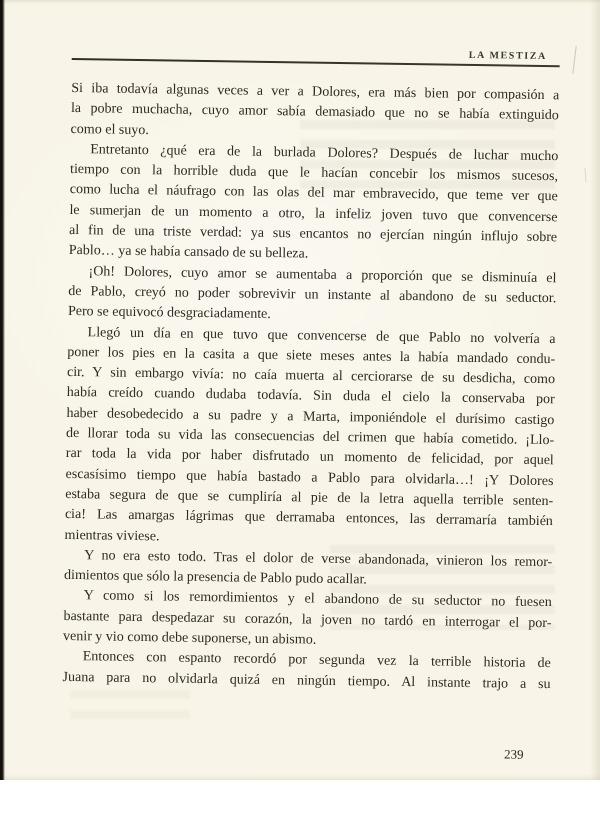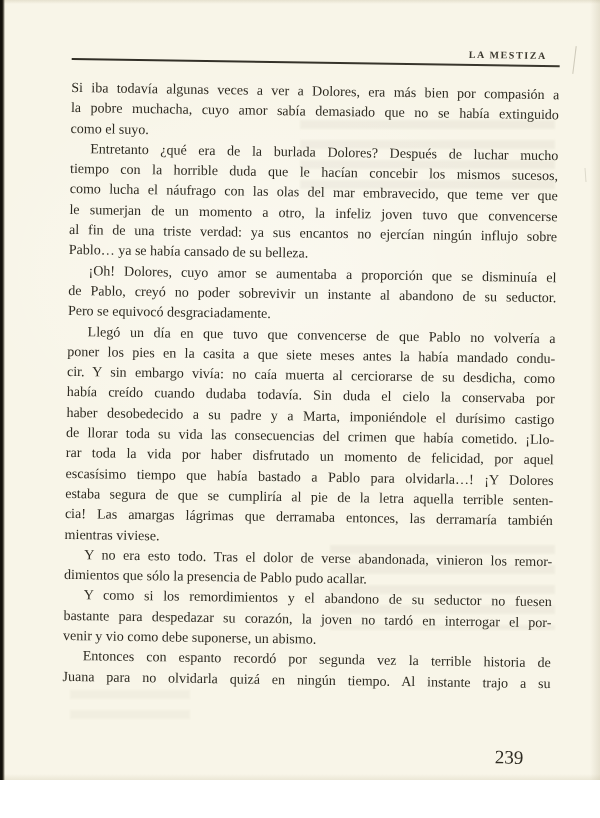--- a/index.html
+++ b/index.html
@@ -89,21 +89,21 @@
   .para { margin: 0; }
   .line { white-space: normal; }
   .line.just {
     text-align: justify;
     text-align-last: justify;
   }
   .line.indent { text-indent: 20px; }
   .page-number {
     position: absolute;
     top: 700px; right: 26px;
-    font-size: 19px;
+    font-size: 13px;
     color: #2e2b22;
   }
 </style>
 </head>
 <body>
 
 <div class="page">
   <div class="scan-edge-left"></div>
   <div class="bleed-1"></div>
   <div class="bleed-2"></div>

